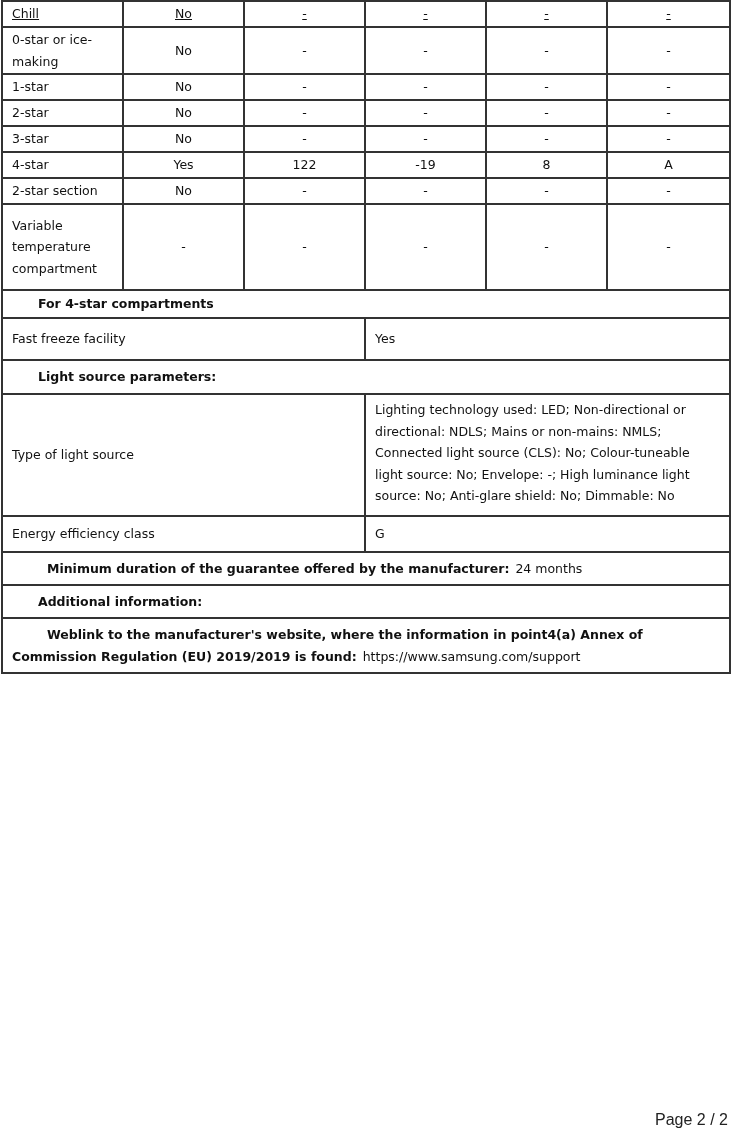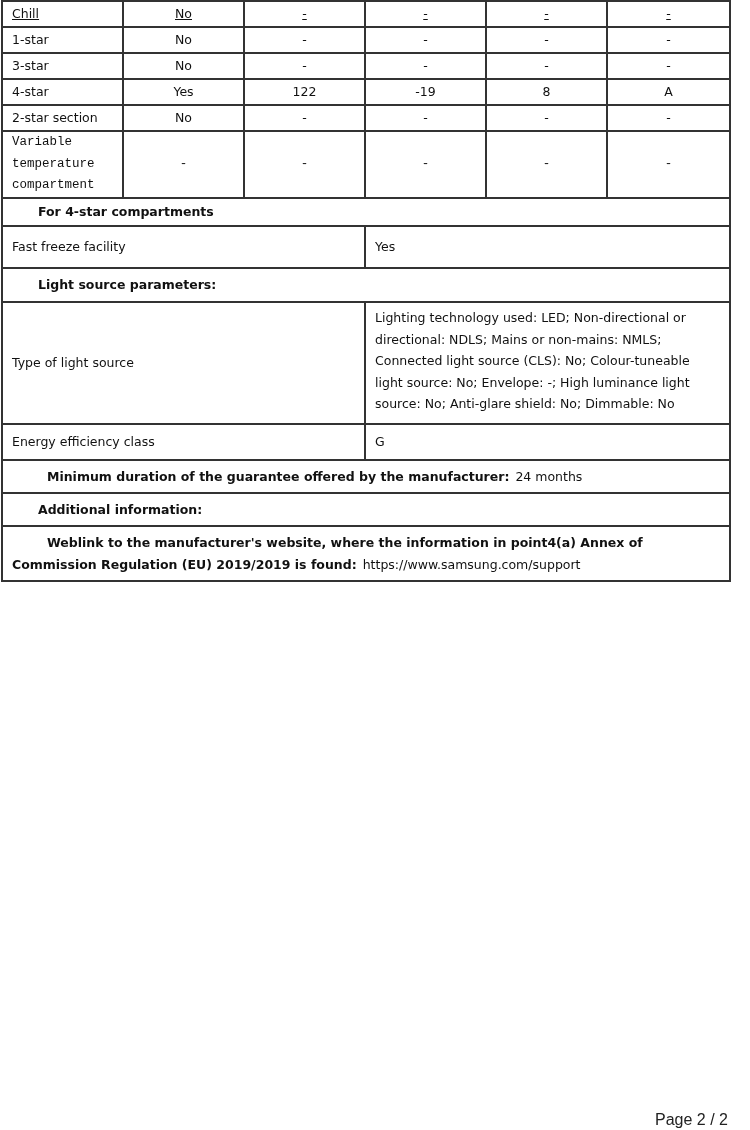--- a/index.html
+++ b/index.html
@@ -29,22 +29,38 @@
   </colgroup>
   <tbody id="comp-body">
       <tr style="height: 26px; text-decoration: underline;">
         <td>Chill</td>
         <td class="c">No</td>
         <td class="c">-</td>
         <td class="c">-</td>
         <td class="c">-</td>
         <td class="c">-</td>
       </tr>
+      <tr style="height: 47px;">
+        <td>0-star or ice-making</td>
+        <td class="c">No</td>
+        <td class="c">-</td>
+        <td class="c">-</td>
+        <td class="c">-</td>
+        <td class="c">-</td>
+      </tr>
       <tr style="height: 26px;">
         <td>1-star</td>
+        <td class="c">No</td>
+        <td class="c">-</td>
+        <td class="c">-</td>
+        <td class="c">-</td>
+        <td class="c">-</td>
+      </tr>
+      <tr style="height: 26px;">
+        <td>2-star</td>
         <td class="c">No</td>
         <td class="c">-</td>
         <td class="c">-</td>
         <td class="c">-</td>
         <td class="c">-</td>
       </tr>
       <tr style="height: 26px;">
         <td>3-star</td>
         <td class="c">No</td>
         <td class="c">-</td>
@@ -61,21 +77,21 @@
         <td class="c">A</td>
       </tr>
       <tr style="height: 26px;">
         <td>2-star section</td>
         <td class="c">No</td>
         <td class="c">-</td>
         <td class="c">-</td>
         <td class="c">-</td>
         <td class="c">-</td>
       </tr>
-      <tr style="height: 67px; font-family: Liberation Mono, monospace;">
+      <tr style="height: 86px;">
         <td>Variable temperature compartment</td>
         <td class="c">-</td>
         <td class="c">-</td>
         <td class="c">-</td>
         <td class="c">-</td>
         <td class="c">-</td>
       </tr>
     </tbody>
   <tbody>
     <tr style="height:28px">

